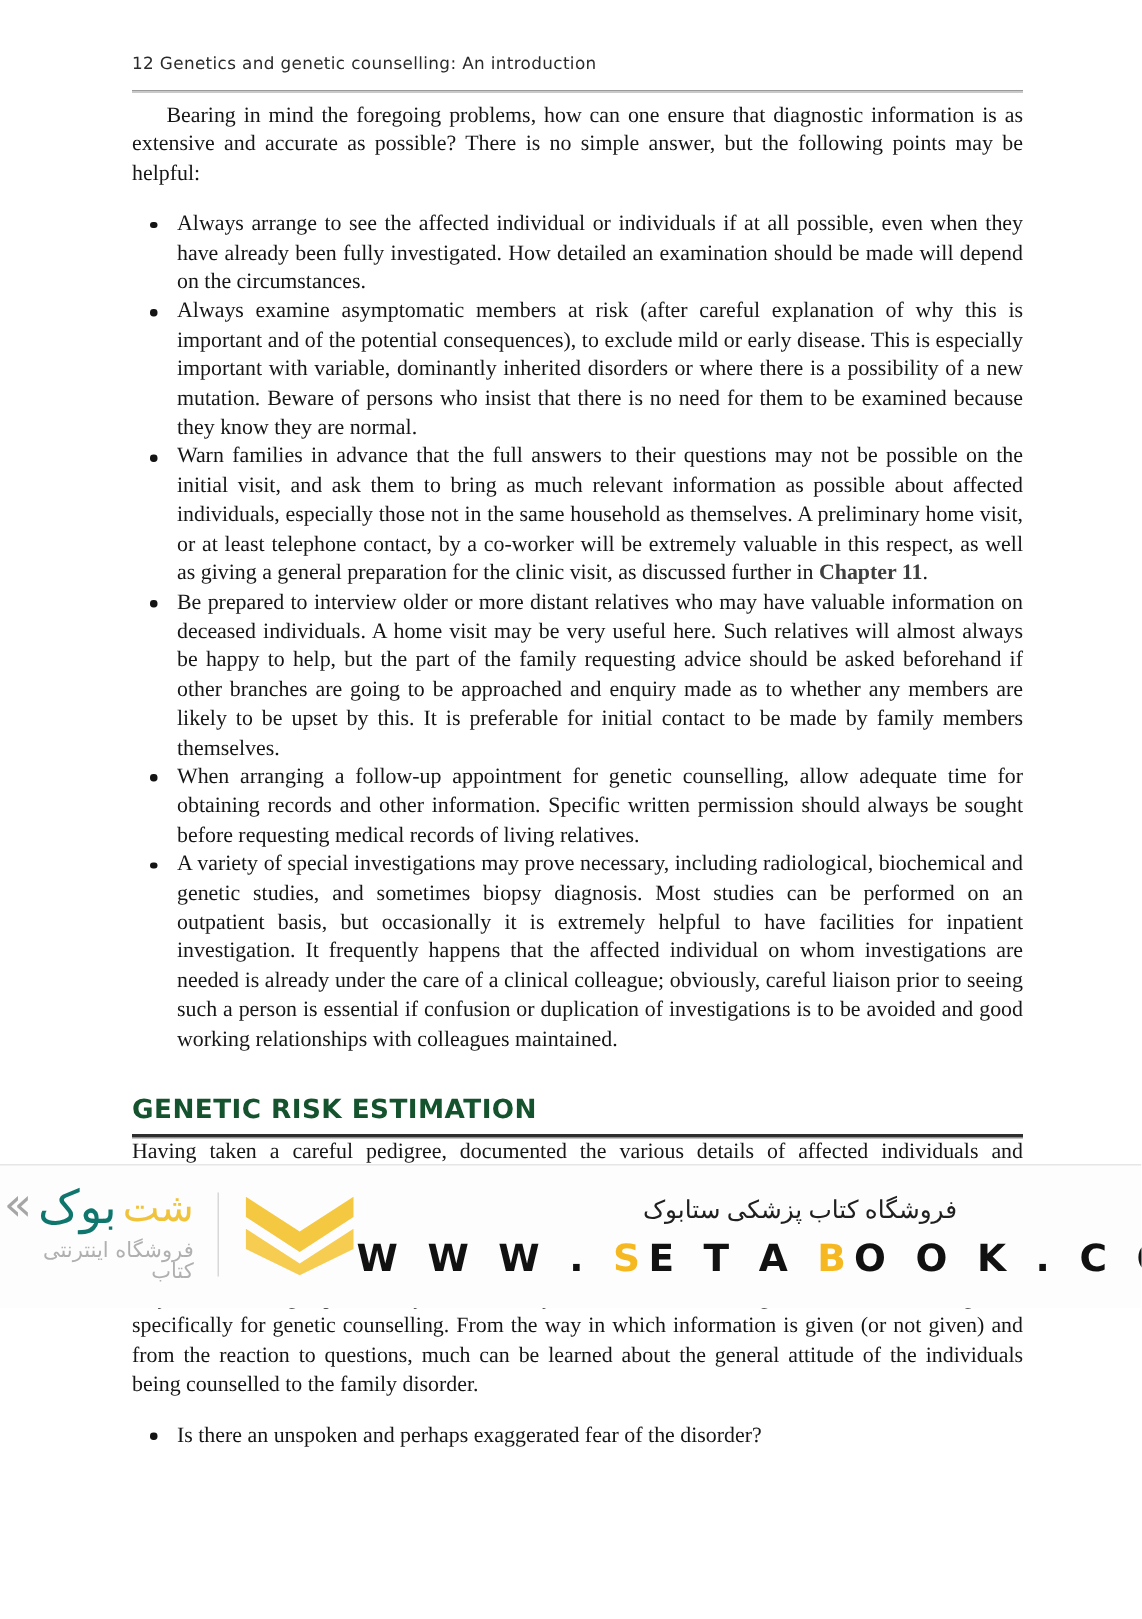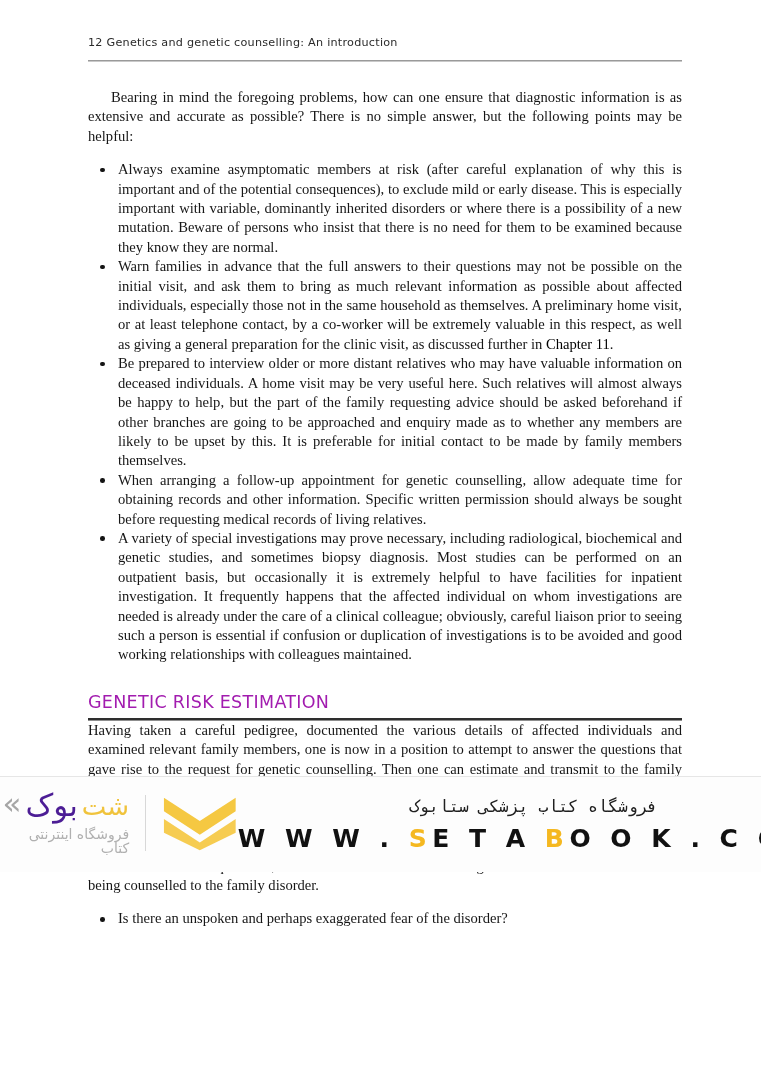--- a/index.html
+++ b/index.html
@@ -42,21 +42,21 @@
     top: 60px;
     width: 594px;
     height: 2px;
     background: linear-gradient(to bottom, #9a9a9a 0%, #9a9a9a 50%, #c9c9c9 50%, #c9c9c9 100%);
   }
 
   
   .content {
     position: absolute;
     left: 88px;
-    top: 88px;
+    top: 68px;
     width: 594px;
   }
 
   p.para {
     margin: 0 0 0 0;
     font-size: 14.6px;
     line-height: 19.4px;
     text-align: justify;
     text-justify: inter-word;
     color: #161616;
@@ -87,34 +87,35 @@
     width: 4.6px;
     height: 4.6px;
     border-radius: 50%;
     background: #141414;
   }
   ul.bullets li:last-child { margin-bottom: 12px; }
 
   ul.bullets.spaced li { margin-bottom: 3px; }
 
   a.xref {
-    color: #000000;
+    color: #404040;
     text-decoration: none;
+    font-weight: bold;
   }
 
   
   .section-head {
     margin-top: 26px;
   }
   .section-head-text {
     font-family: "DejaVu Sans", "Liberation Sans", sans-serif;
     font-size: 17.5px;
-    font-weight: 400;
+    font-weight: 700;
     letter-spacing: 0.3px;
-    color: #a21caf;
+    color: #14532d;
     margin: 0;
     line-height: 22px;
   }
   .section-rule {
     margin-top: 5px;
     width: 594px;
     height: 3px;
     background: linear-gradient(to bottom, #2e2e2e 0%, #2e2e2e 66%, #8e8e8e 66%, #8e8e8e 100%);
   }
 
@@ -167,21 +168,21 @@
   .brand-seta {
     font-family: "DejaVu Sans", "Liberation Sans", sans-serif;
     font-size: 26px;
     color: #f0c33c;
     line-height: 1;
     direction: rtl;
   }
   .brand-book {
     font-family: "DejaVu Sans", "Liberation Sans", sans-serif;
     font-size: 31px;
-    color: #4c1d95;
+    color: #0f766e;
     line-height: 1;
     direction: rtl;
   }
   .brand-sub {
     font-family: "DejaVu Sans", "Liberation Sans", sans-serif;
     font-size: 14px;
     color: #b0b0b0;
     direction: rtl;
     margin-top: 6px;
     letter-spacing: 0.2px;
@@ -198,21 +199,21 @@
   .footer-right {
     flex: 1;
     height: 96px;
     display: flex;
     flex-direction: column;
     align-items: center;
     justify-content: center;
     padding-right: 8px;
   }
   .footer-fa {
-    font-family: Liberation Mono, monospace;
+    font-family: Liberation Serif, serif;
     font-size: 16.5px;
     color: #202020;
     direction: rtl;
     margin-bottom: 7px;
   }
   .footer-url {
     font-family: "DejaVu Sans", "Liberation Sans", sans-serif;
     font-size: 25px;
     font-weight: 700;
     letter-spacing: 5.5px;
@@ -230,20 +231,24 @@
     <div class="running-head-text">12  Genetics and genetic counselling: An introduction</div>
   </div>
   <div class="head-rule"></div>
 
   <div class="content">
 
     <p class="para indent">Bearing in mind the foregoing problems, how can one ensure that diagnostic information is as extensive and accurate as possible? There is no simple answer, but the following points may be helpful:</p>
 
     <ul class="bullets">
 
+      <li>
+        <span class="dot"></span>
+        <span>Always arrange to see the affected individual or individuals if at all possible, even when they have already been fully investigated. How detailed an examination should be made will depend on the circumstances.</span>
+      </li>
 
       <li>
         <span class="dot"></span>
         <span>Always examine asymptomatic members at risk (after careful explanation of why this is important and of the potential consequences), to exclude mild or early disease. This is especially important with variable, dominantly inherited disorders or where there is a possibility of a new mutation. Beware of persons who insist that there is no need for them to be examined because they know they are normal.</span>
       </li>
 
       <li>
         <span class="dot"></span>
         <span>Warn families in advance that the full answers to their questions may not be possible on the initial visit, and ask them to bring as much relevant information as possible about affected individuals, especially those not in the same household as themselves. A preliminary home visit, or at least telephone contact, by a co-worker will be extremely valuable in this respect, as well as giving a general preparation for the clinic visit, as discussed further in </span><a class="xref" href="#">Chapter 11</a><span>.</span>
       </li>

